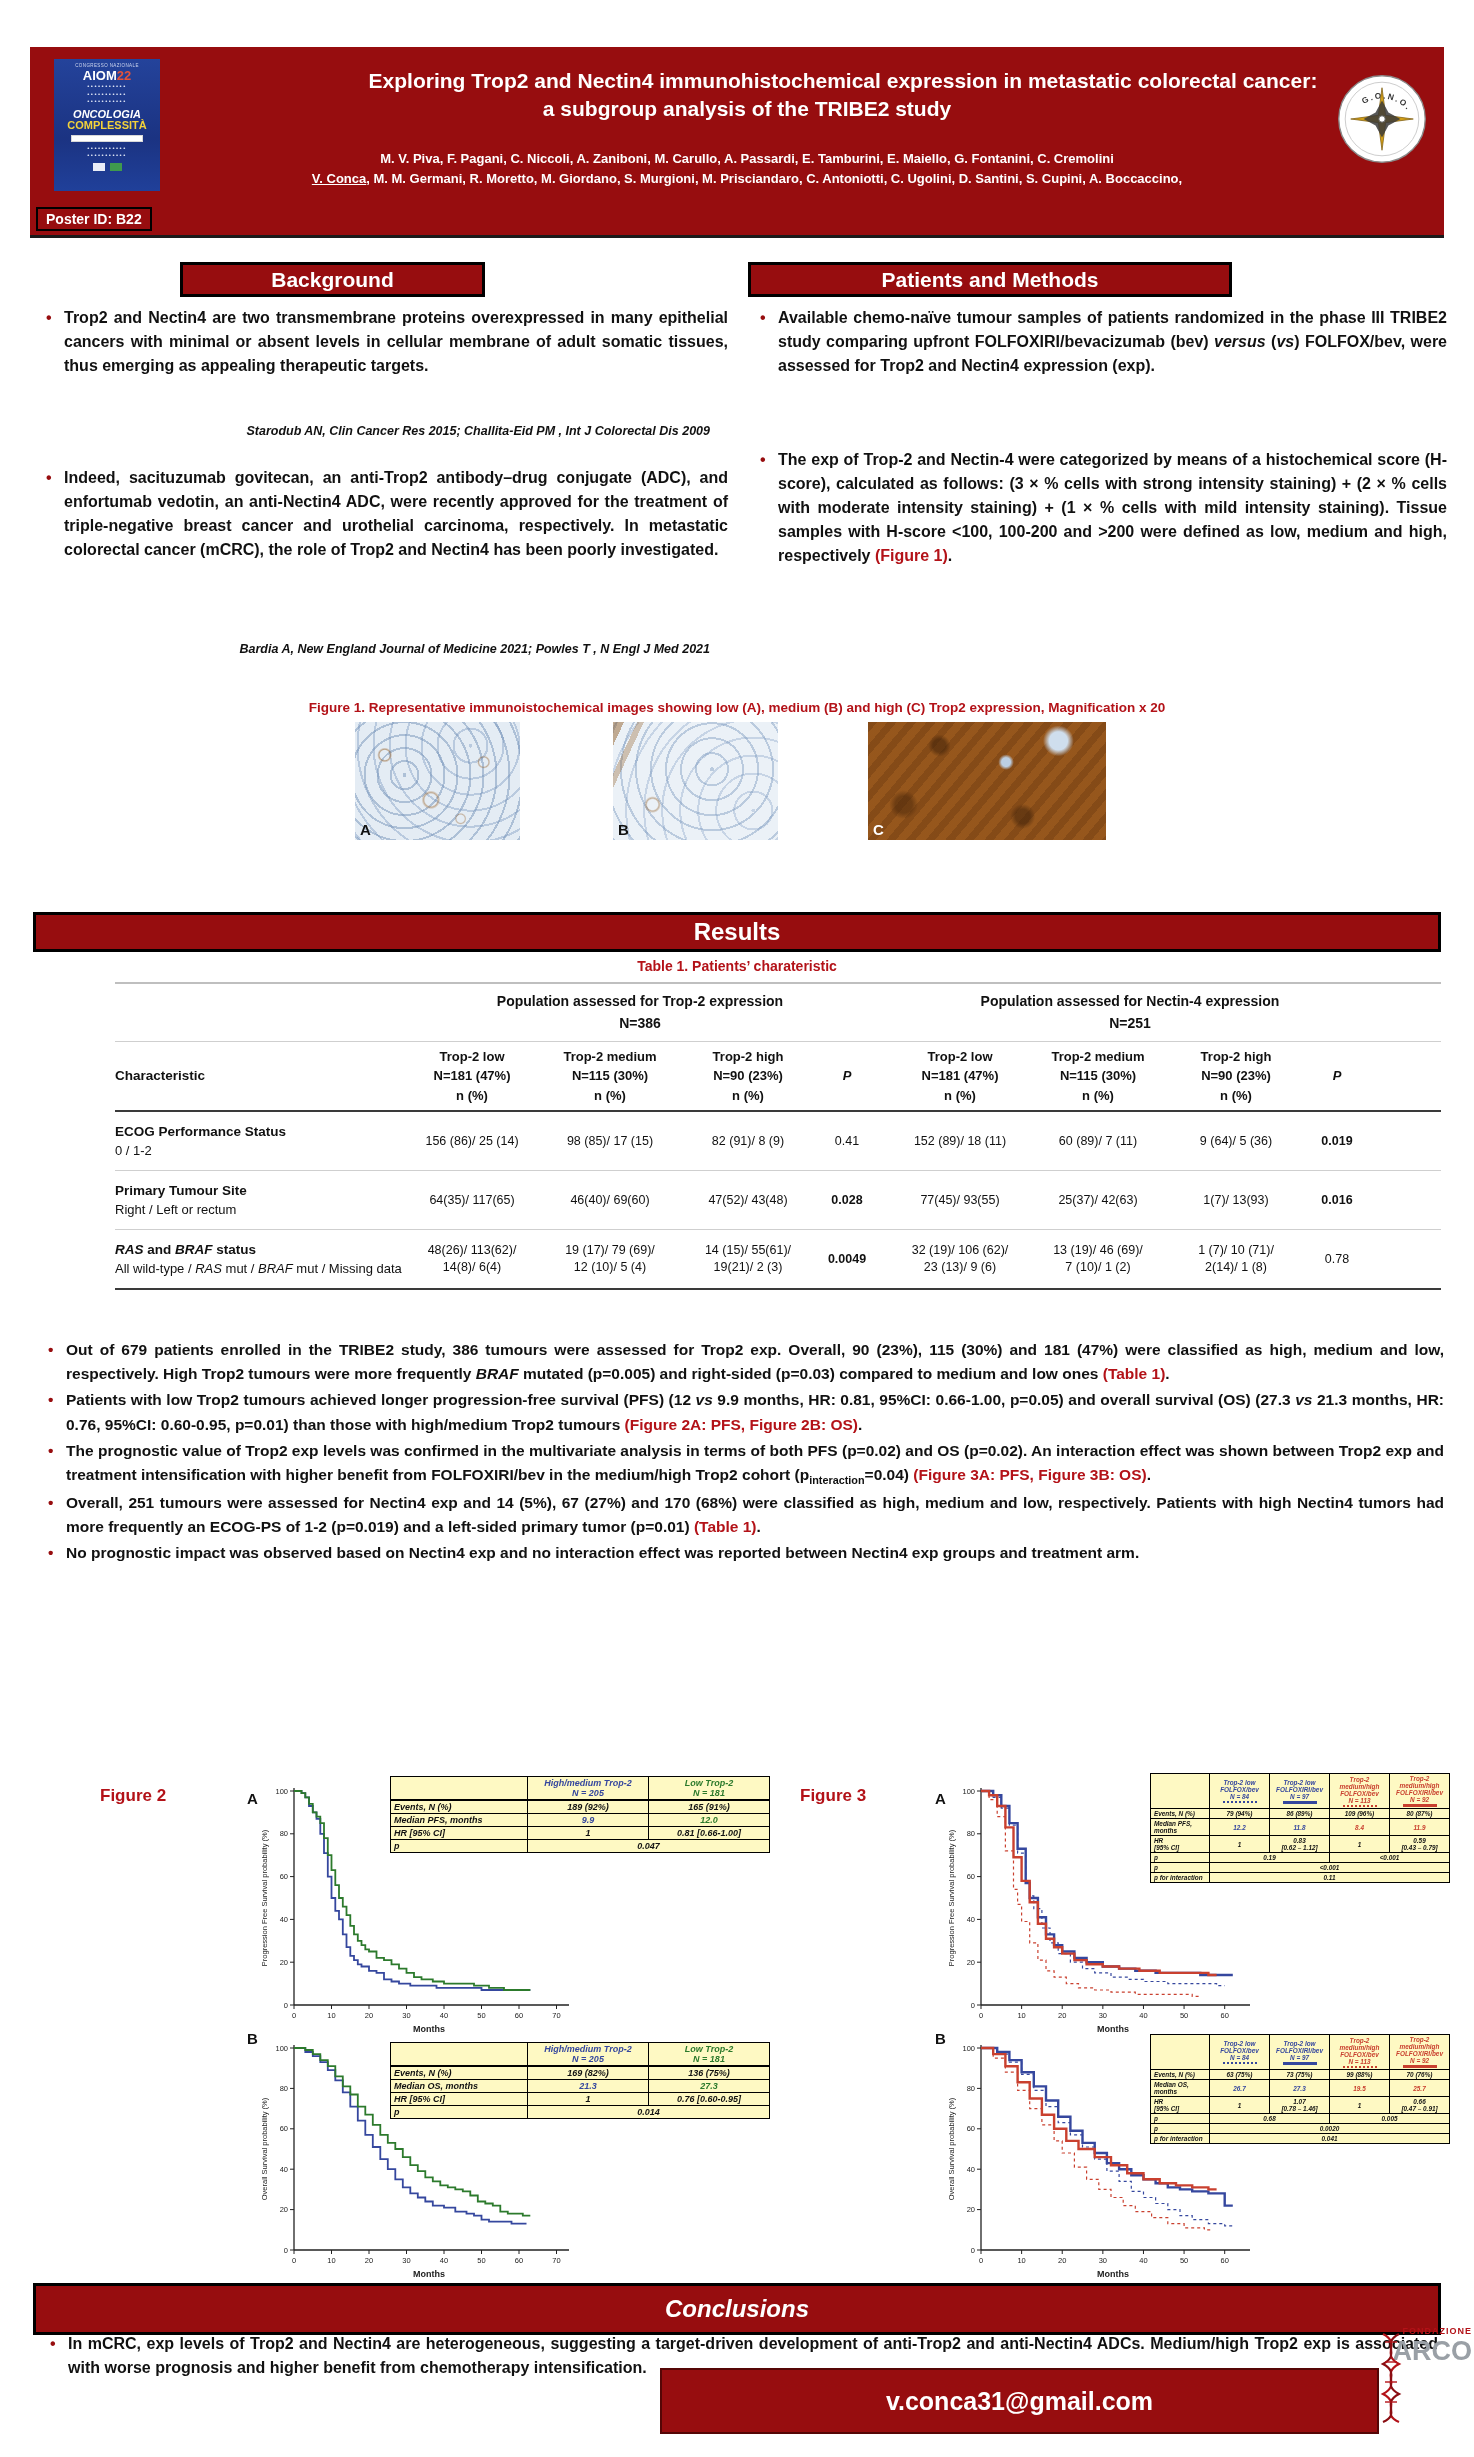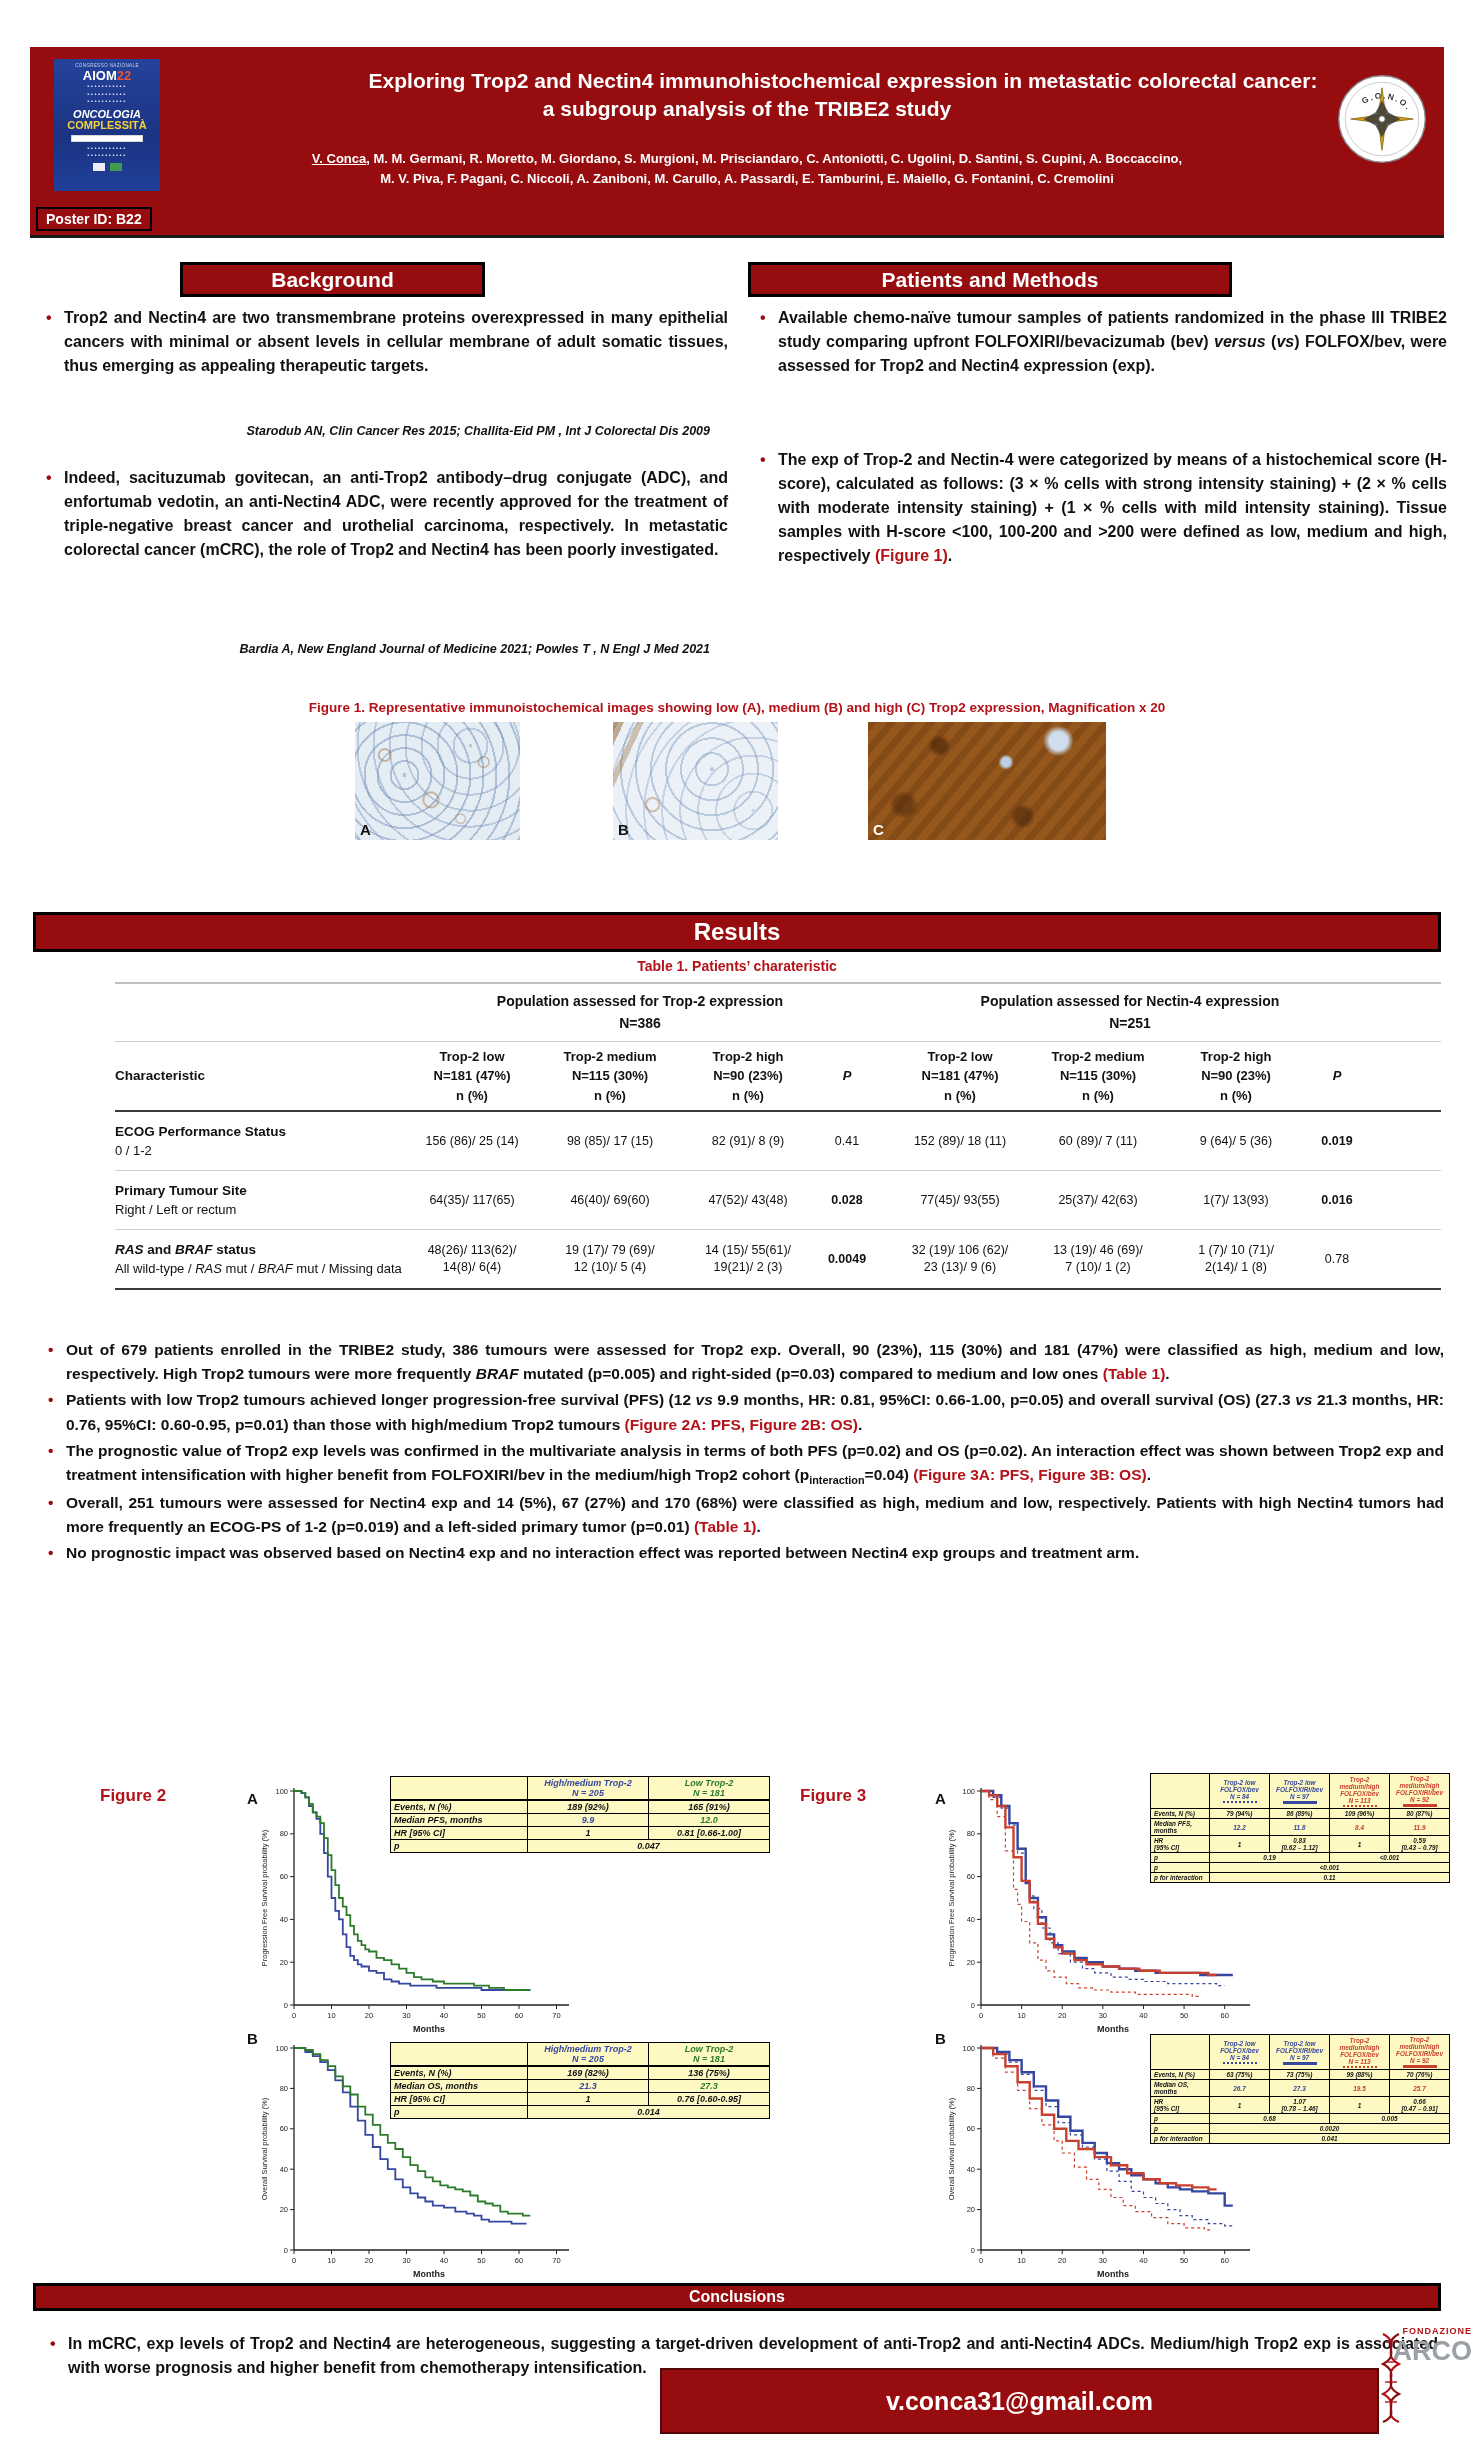--- a/index.html
+++ b/index.html
@@ -145,22 +145,22 @@
         <i></i>
         <i class="g"></i>
       </span>
   </div>
 
   <div class="titles">
     <div class="t1">Exploring Trop2 and Nectin4 immunohistochemical expression in metastatic colorectal cancer:</div>
     <div class="t2">a subgroup analysis of the TRIBE2 study</div>
   </div>
   <div class="authors">
+    <div>M. V. Piva, F. Pagani, C. Niccoli, A. Zaniboni, M. Carullo, A. Passardi, E. Tamburini, E. Maiello, G. Fontanini, C. Cremolini</div>
     <div><span class="rt-u">V. Conca</span><span>, M. M. Germani, R. Moretto, M. Giordano, S. Murgioni, M. Prisciandaro, C. Antoniotti,  C. Ugolini, D. Santini, S. Cupini,  A. Boccaccino,</span></div>
-    <div>M. V. Piva, F. Pagani, C. Niccoli, A. Zaniboni, M. Carullo, A. Passardi, E. Tamburini, E. Maiello, G. Fontanini, C. Cremolini</div>
   </div>
 
   <svg class="gono" viewBox="0 0 100 100">
     <circle cx="50" cy="50" r="47" fill="#ffffff" stroke="#8a8a8a" stroke-width="1.5"></circle>
     <circle cx="50" cy="50" r="40" fill="none" stroke="#c9c9c9" stroke-width="1"></circle>
     <defs>
         <path id="gonoarc" d="M 16,52 A 36,36 0 0 1 84,52"></path>
       </defs>
     <text font-size="9" fill="#333" font-weight="bold" letter-spacing="2"><textPath href="#gonoarc" startOffset="26%">G.O.N.O.</textPath></text>
     <polygon points="50,16 54,46 84,50 54,54 50,84 46,54 16,50 46,46" fill="#d4a017" stroke="#7a5a10" stroke-width="0.8"></polygon>
@@ -634,21 +634,21 @@
     <td class="lab">p</td>
     <td colspan="4">0.0020</td>
   </tr>
   <tr>
     <td class="lab">p for interaction</td>
     <td colspan="4">0.041</td>
   </tr>
 </tbody>
   </table>
 
-<div class="abs secbar" style="left:33px;top:2283px;width:1408px;height:28px;font-size:16px;">Conclusions</div>
+<div class="abs secbar" style="left:33px;top:2283px;width:1408px;height:52px;font-size:24px;font-style:italic;">Conclusions</div>
 
 <ul class="bullets conc abs" style="left:42px;top:2332px;width:1396px;">
   <li>In mCRC, exp levels of Trop2 and Nectin4 are heterogeneous, suggesting a target-driven development of anti-Trop2 and anti-Nectin4 ADCs. Medium/high Trop2 exp is associated with worse prognosis and higher benefit from chemotherapy intensification.</li>
 </ul>
 
 <div class="abs email">v.conca31@gmail.com</div>
 
 <div class="abs arco">
   <div class="fon">FONDAZIONE</div>
   <div style="position:relative;">

